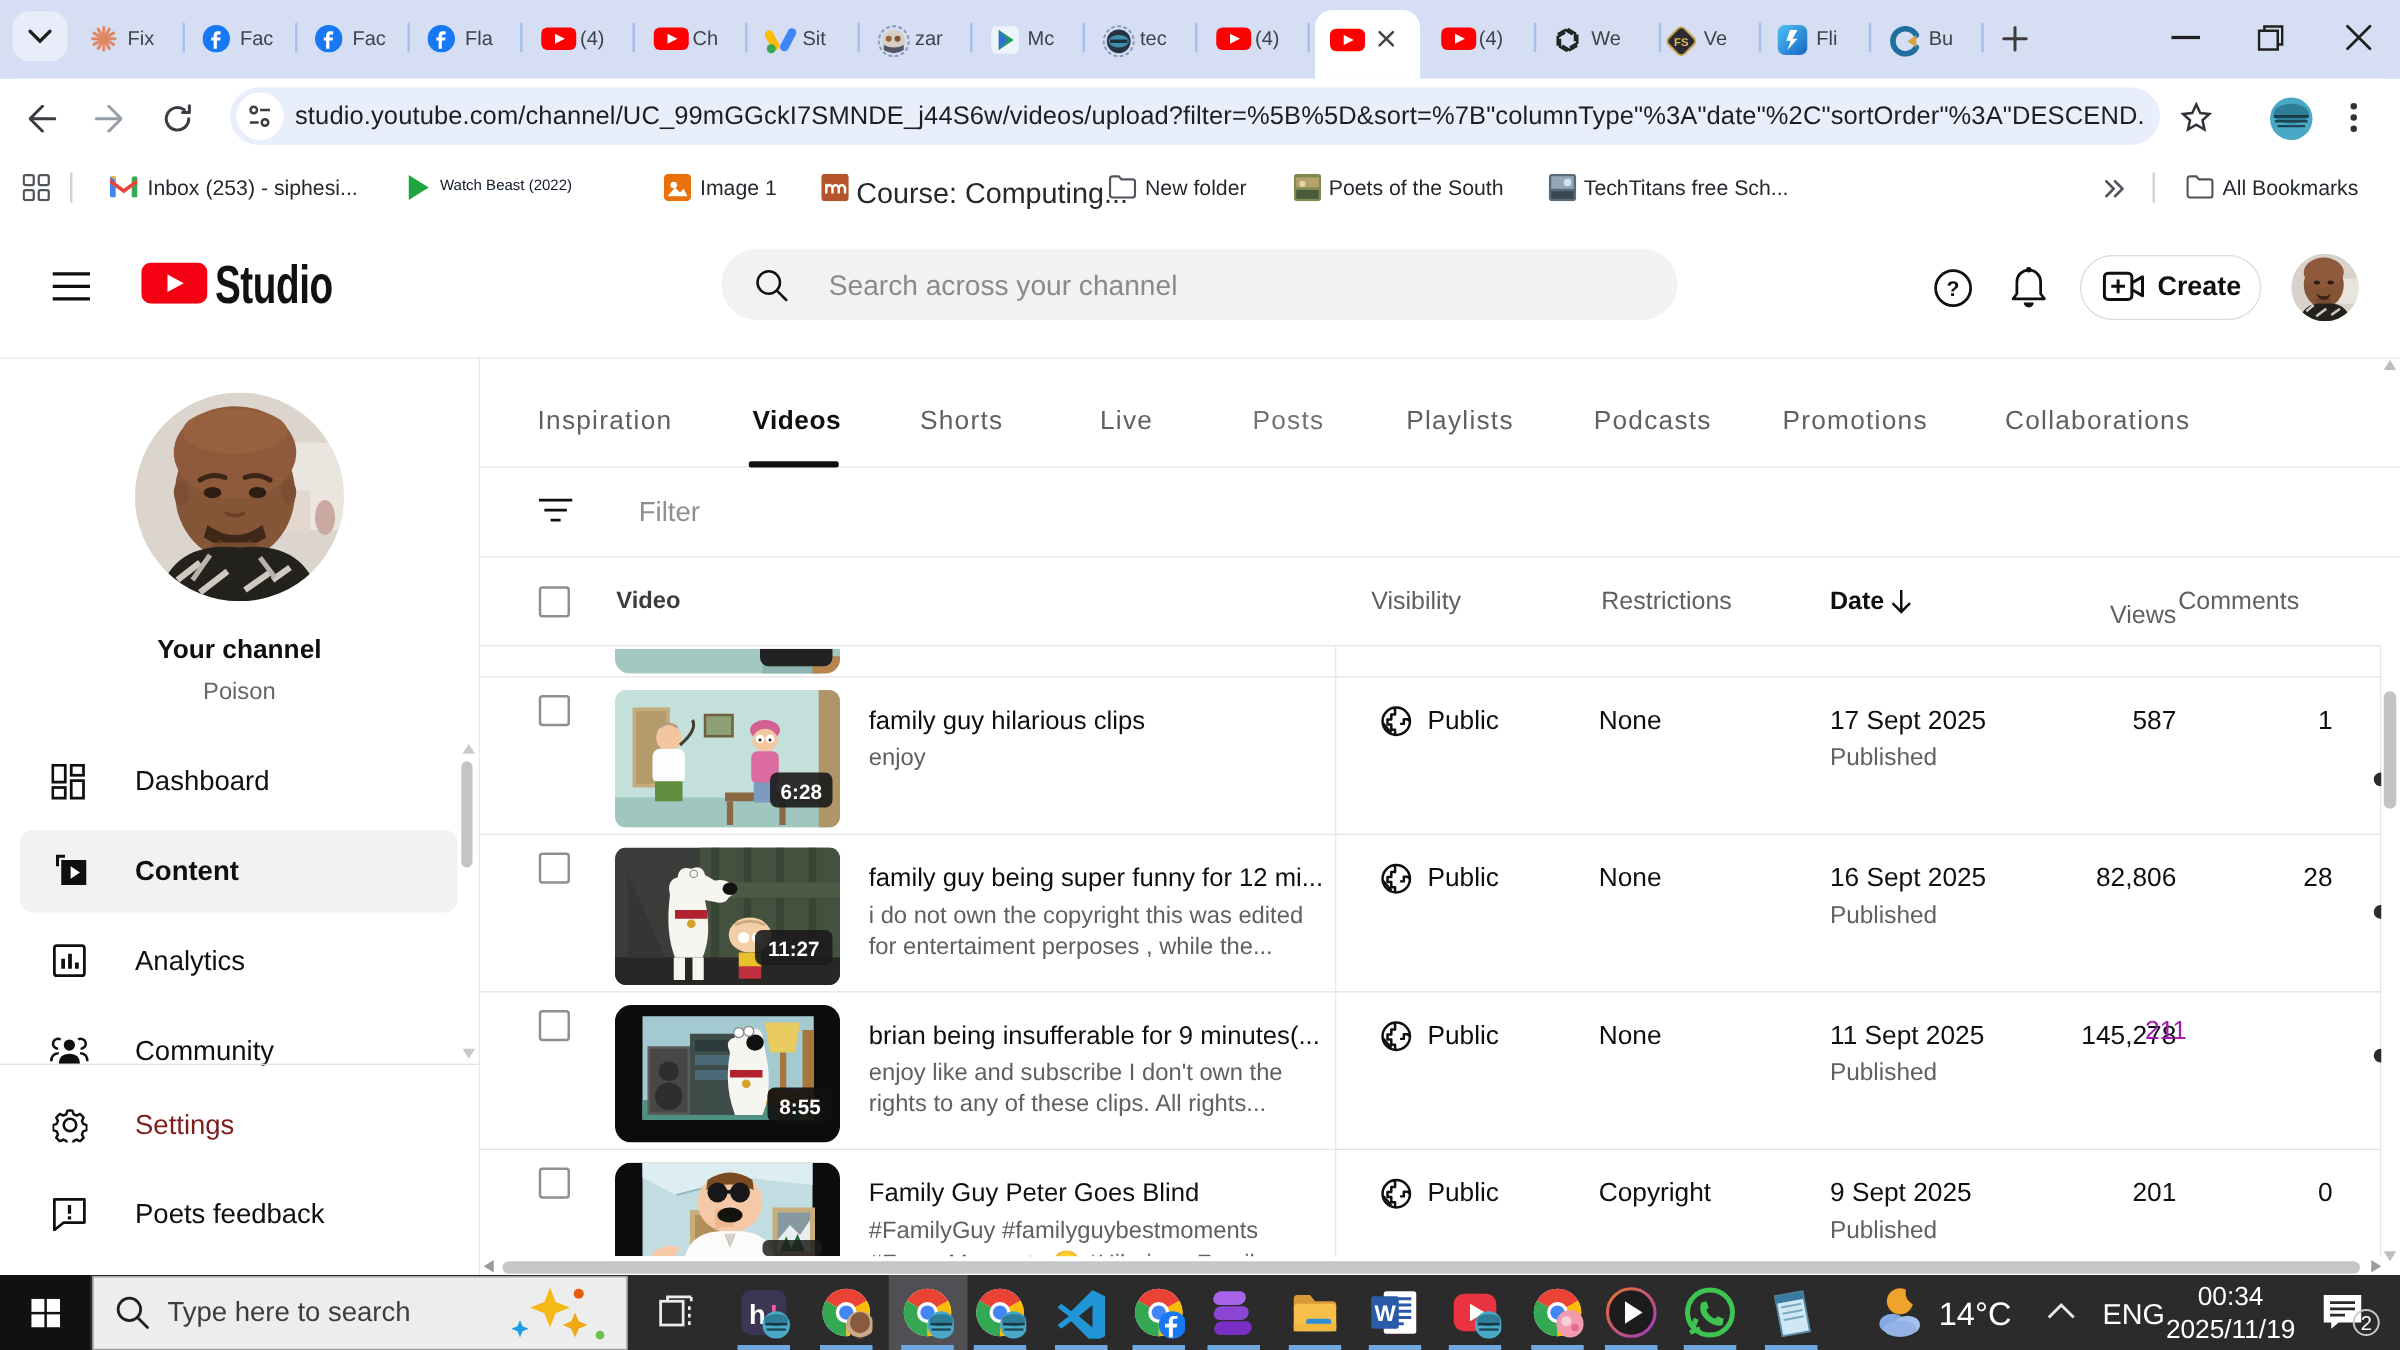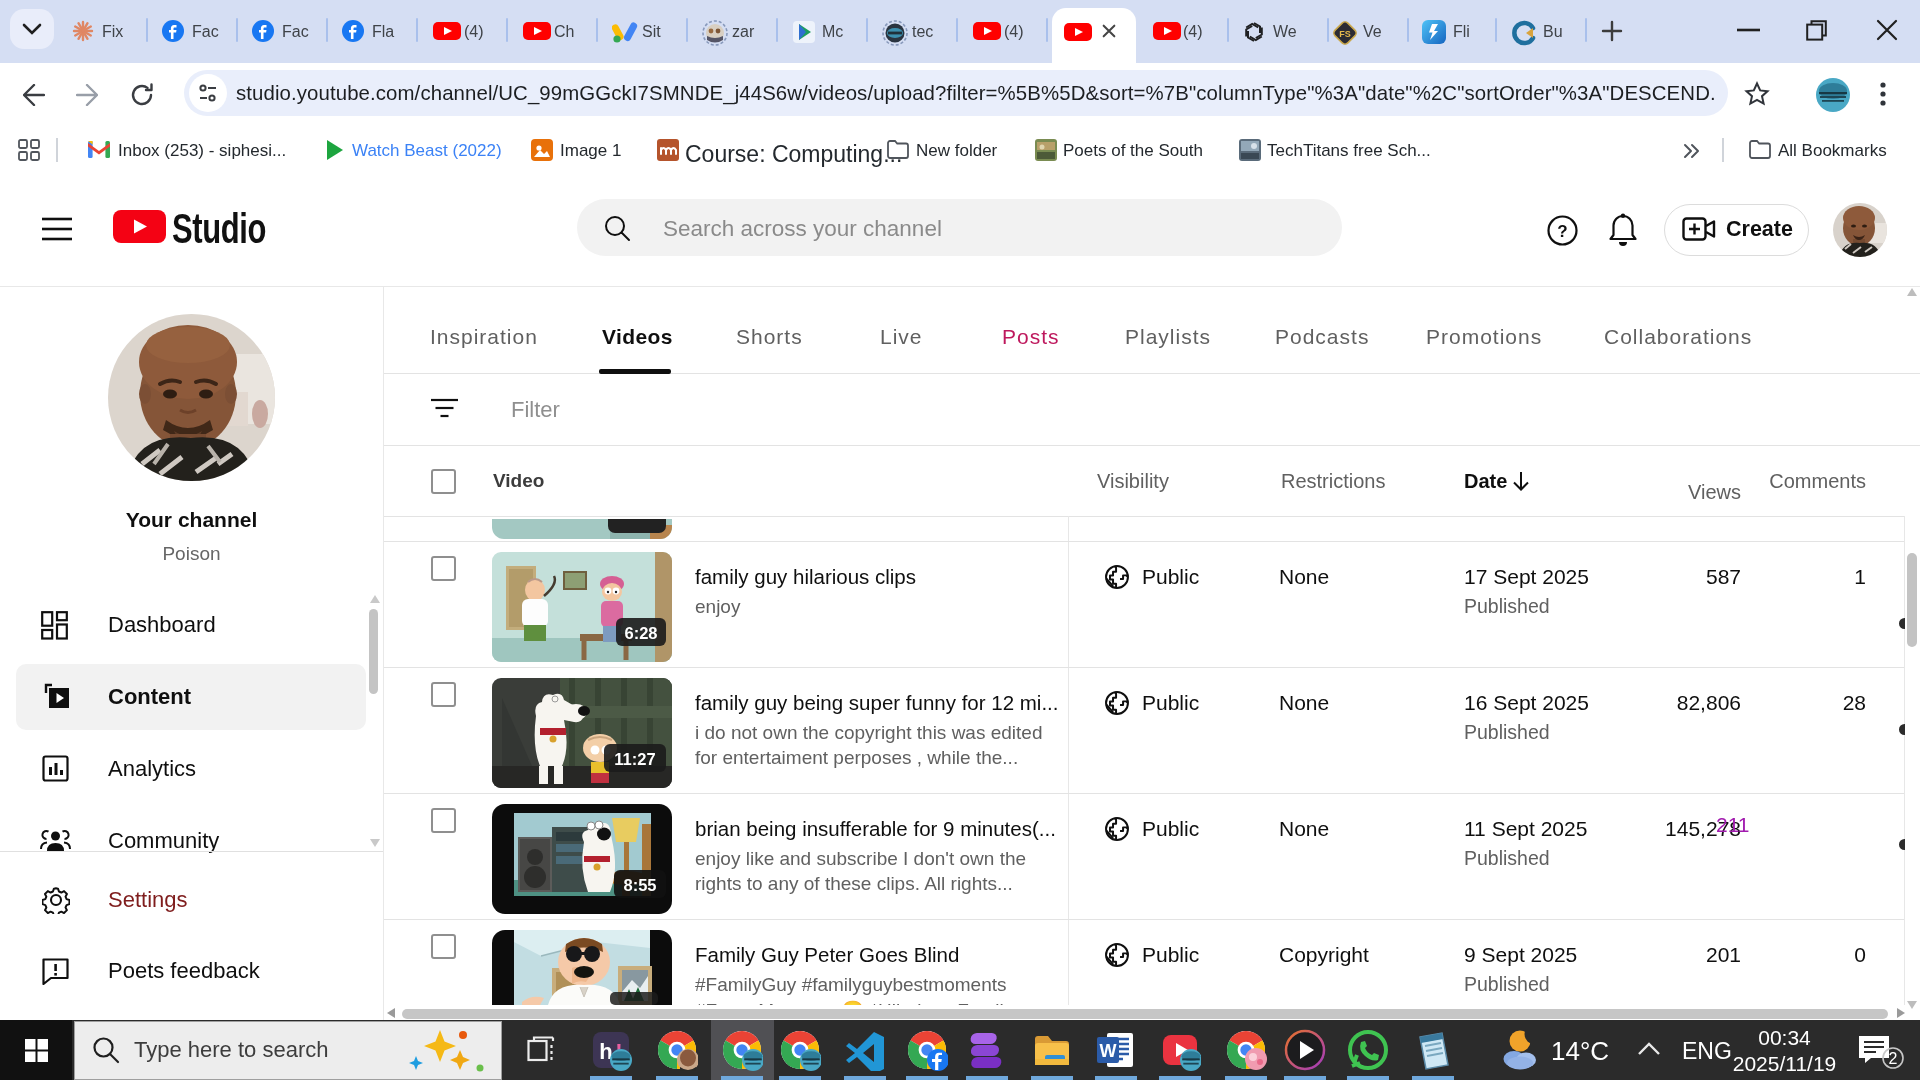--- a/index.html
+++ b/index.html
@@ -209,21 +209,21 @@
 <svg class="a" style="left:88px;top:141px" width="22" height="17" viewBox="0 0 22 17">
     <rect x="0" y="0" width="4.6" height="17" rx="1.5" fill="#4285f4"></rect>
     <rect x="17.4" y="0" width="4.6" height="17" rx="1.5" fill="#34a853"></rect>
     <path d="M0 2 L11 10 L22 2 L22 5.5 L11 13.5 L0 5.5 Z" fill="#ea4335"></path>
     <path d="M0 0 L4.6 0 L4.6 3.4 Z" fill="#fbbc04"></path>
   </svg>
 <div class="a" style="left:118px;top:141px;font-size:17px;color:#24292e;white-space:nowrap">Inbox (253) - siphesi...</div>
 <svg class="a" style="left:325px;top:139px" width="20" height="22" viewBox="0 0 20 22">
     <path d="M2 1 L18 11 L2 21 Z" fill="#1da53f"></path>
   </svg>
-<div class="a" style="left:352px;top:141px;font-size:17px;color:#3b82f6;white-space:nowrap">Watch Beast (2022)</div>
+<div class="a" style="left:352px;top:141px;font-size:12px;color:#0f172a;white-space:nowrap">Watch Beast (2022)</div>
 <svg class="a" style="left:531px;top:139px" width="22" height="22" viewBox="0 0 22 22">
     <rect width="22" height="22" rx="4" fill="#e8710a"></rect>
     <circle cx="8" cy="9" r="2.6" fill="#fff"></circle>
     <path d="M3 18 L9 11 L13 15 L16 12 L19 18 Z" fill="#fff"></path>
   </svg>
 <div class="a" style="left:560px;top:141px;font-size:17px;color:#24292e;white-space:nowrap">Image 1</div>
 <svg class="a" style="left:657px;top:139px" width="22" height="22" viewBox="0 0 22 22">
     <rect width="22" height="22" rx="3" fill="#b5542c"></rect>
     <path d="M4 15 V9 M4 11 q2.5-4 5 0 V15 M9 11 q2.5-4 5 0 V15 M14 11 q2.5-4 5 0 V15" stroke="#fff" stroke-width="2" fill="none" stroke-linecap="round"></path>
   </svg>
@@ -387,21 +387,21 @@
     <path d="M6 1 L11 9 H1 Z" fill="#c9c9c9"></path>
   </svg>
 <div class="a" style="left:369px;top:609px;width:9px;height:85px;border-radius:5px;background:#c4c4c4"></div>
 <svg class="a" style="left:369px;top:838px" width="12" height="10" viewBox="0 0 12 10">
     <path d="M6 9 L11 1 H1 Z" fill="#c9c9c9"></path>
   </svg>
 <div class="a" style="left:430px;top:325px;font-size:21px;color:#606060;letter-spacing:1px">Inspiration</div>
 <div class="a" style="left:602px;top:325px;font-size:21px;font-weight:bold;color:#0f0f0f;letter-spacing:0.4px">Videos</div>
 <div class="a" style="left:736px;top:325px;font-size:21px;color:#606060;letter-spacing:1px">Shorts</div>
 <div class="a" style="left:880px;top:325px;font-size:21px;color:#606060;letter-spacing:1px">Live</div>
-<div class="a" style="left:1002px;top:325px;font-size:21px;color:#be185d;letter-spacing:1px">Posts</div>
+<div class="a" style="left:1002px;top:325px;font-size:21px;color:#737373;letter-spacing:1px">Posts</div>
 <div class="a" style="left:1125px;top:325px;font-size:21px;color:#606060;letter-spacing:1px">Playlists</div>
 <div class="a" style="left:1275px;top:325px;font-size:21px;color:#606060;letter-spacing:1px">Podcasts</div>
 <div class="a" style="left:1426px;top:325px;font-size:21px;color:#606060;letter-spacing:1px">Promotions</div>
 <div class="a" style="left:1604px;top:325px;font-size:21px;color:#606060;letter-spacing:1px">Collaborations</div>
 <div class="a" style="left:384px;top:373px;width:1536px;height:1px;background:#e3e3e3"></div>
 <div class="a" style="left:599px;top:369px;width:72px;height:4.5px;border-radius:2px;background:#0f0f0f"></div>
 <svg class="a" style="left:431px;top:398px" width="27" height="21" viewBox="0 0 27 21">
     <g stroke="#0f0f0f" stroke-width="2.2">
       <line x1="0" y1="2" x2="27" y2="2"></line>
       <line x1="4.5" y1="10" x2="22.5" y2="10"></line>
@@ -412,21 +412,21 @@
 <div class="a" style="left:384px;top:445px;width:1536px;height:1px;background:#e3e3e3"></div>
 <div class="a" style="left:431px;top:469px;width:21px;height:21px;border:2.5px solid #8f8f8f;border-radius:3px"></div>
 <div class="a" style="left:493px;top:470px;font-size:19px;font-weight:bold;color:#3c3c3c">Video</div>
 <div class="a" style="left:1097px;top:470px;font-size:20px;color:#606060">Visibility</div>
 <div class="a" style="left:1281px;top:470px;font-size:20px;color:#606060">Restrictions</div>
 <div class="a" style="left:1464px;top:470px;font-size:20px;font-weight:bold;color:#0f0f0f">Date</div>
 <svg class="a" style="left:1512px;top:471px" width="18" height="20" viewBox="0 0 18 20">
     <path d="M9 1 V18 M2 11.5 L9 18.5 L16 11.5" stroke="#0f0f0f" stroke-width="2" fill="none"></path>
   </svg>
 <div class="a" style="left:1591px;top:481px;width:150px;text-align:right;font-size:20px;color:#606060">Views</div>
-<div class="a" style="left:1716px;top:470px;width:150px;text-align:right;font-size:20px;color:#606060">Comments</div>
+<div class="a" style="left:1716px;top:470px;width:150px;text-align:center;font-size:20px;color:#606060">Comments</div>
 <div class="a" style="left:384px;top:516px;width:1521px;height:1px;background:#e3e3e3"></div>
 <div class="a" style="left:1068px;top:516px;width:1px;height:489px;background:#e7e7e7"></div>
 <svg class="a" style="left:492px;top:519px" width="180" height="20" viewBox="0 0 180 20">
     <defs>
       <clipPath id="pt">
         <path d="M0 0 H180 V8 a12 12 0 0 1-12 12 H12 A12 12 0 0 1 0 8 Z"></path>
       </clipPath>
     </defs>
     <g clip-path="url(#pt)">
       <rect width="180" height="20" fill="#a3c8c2"></rect>

